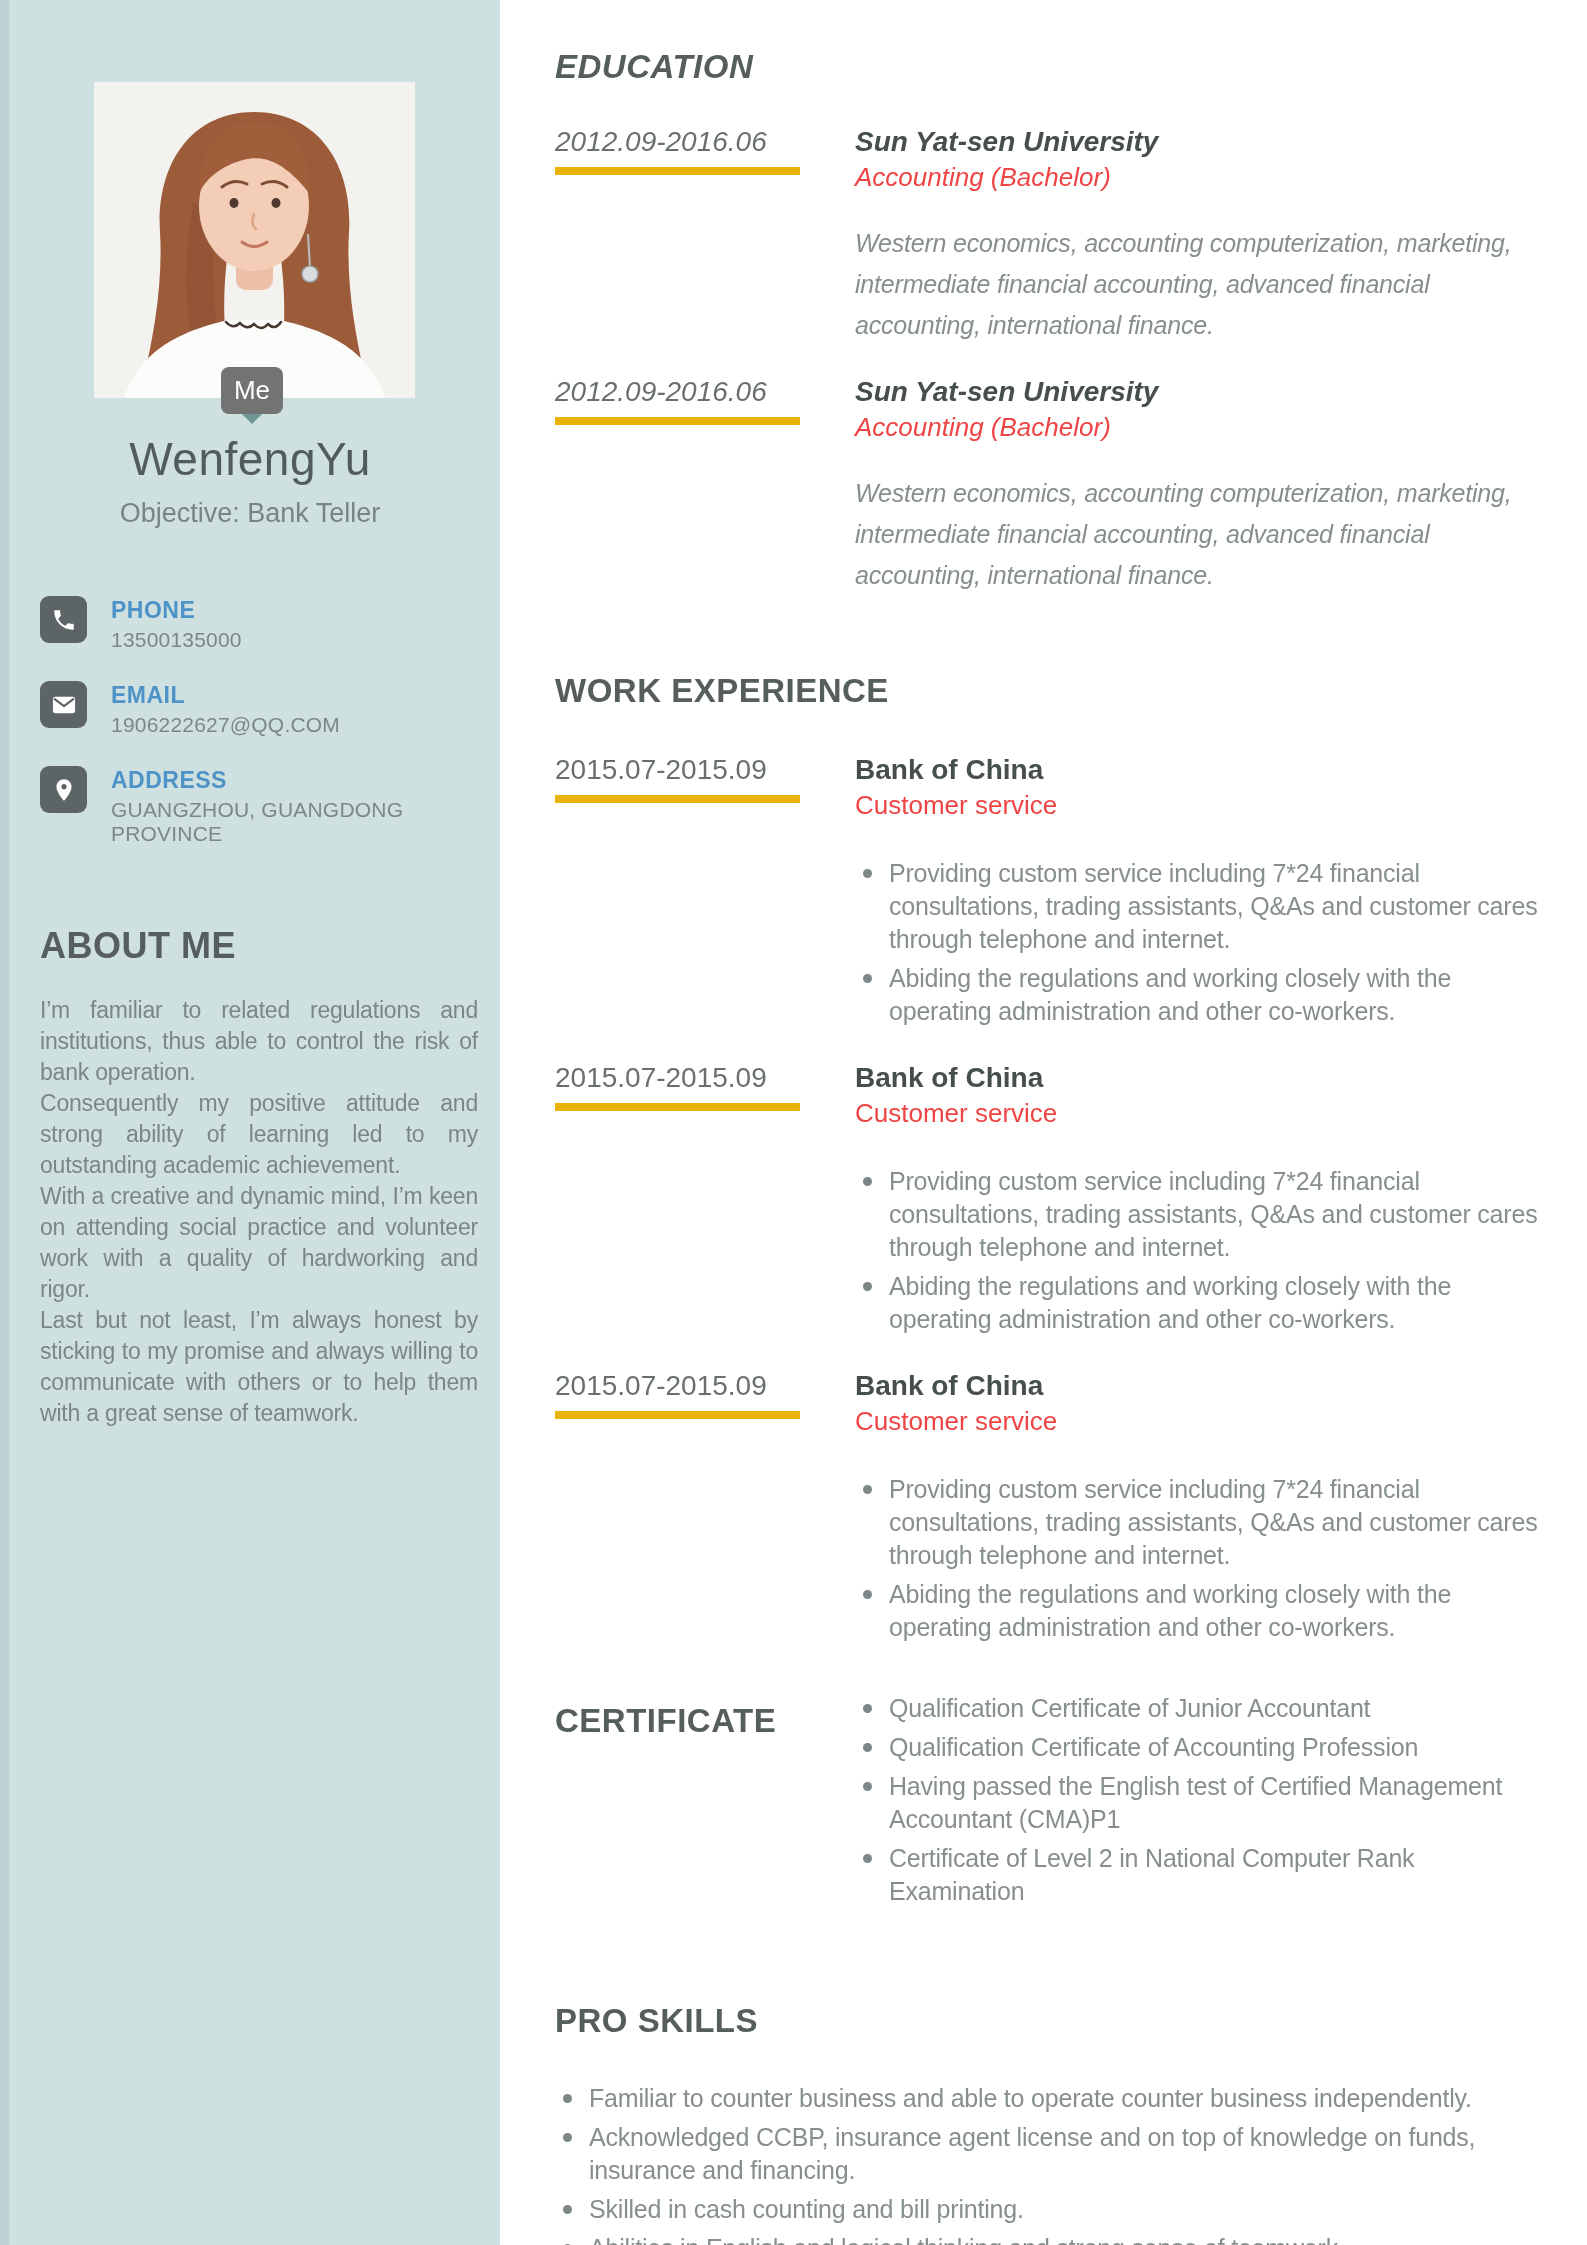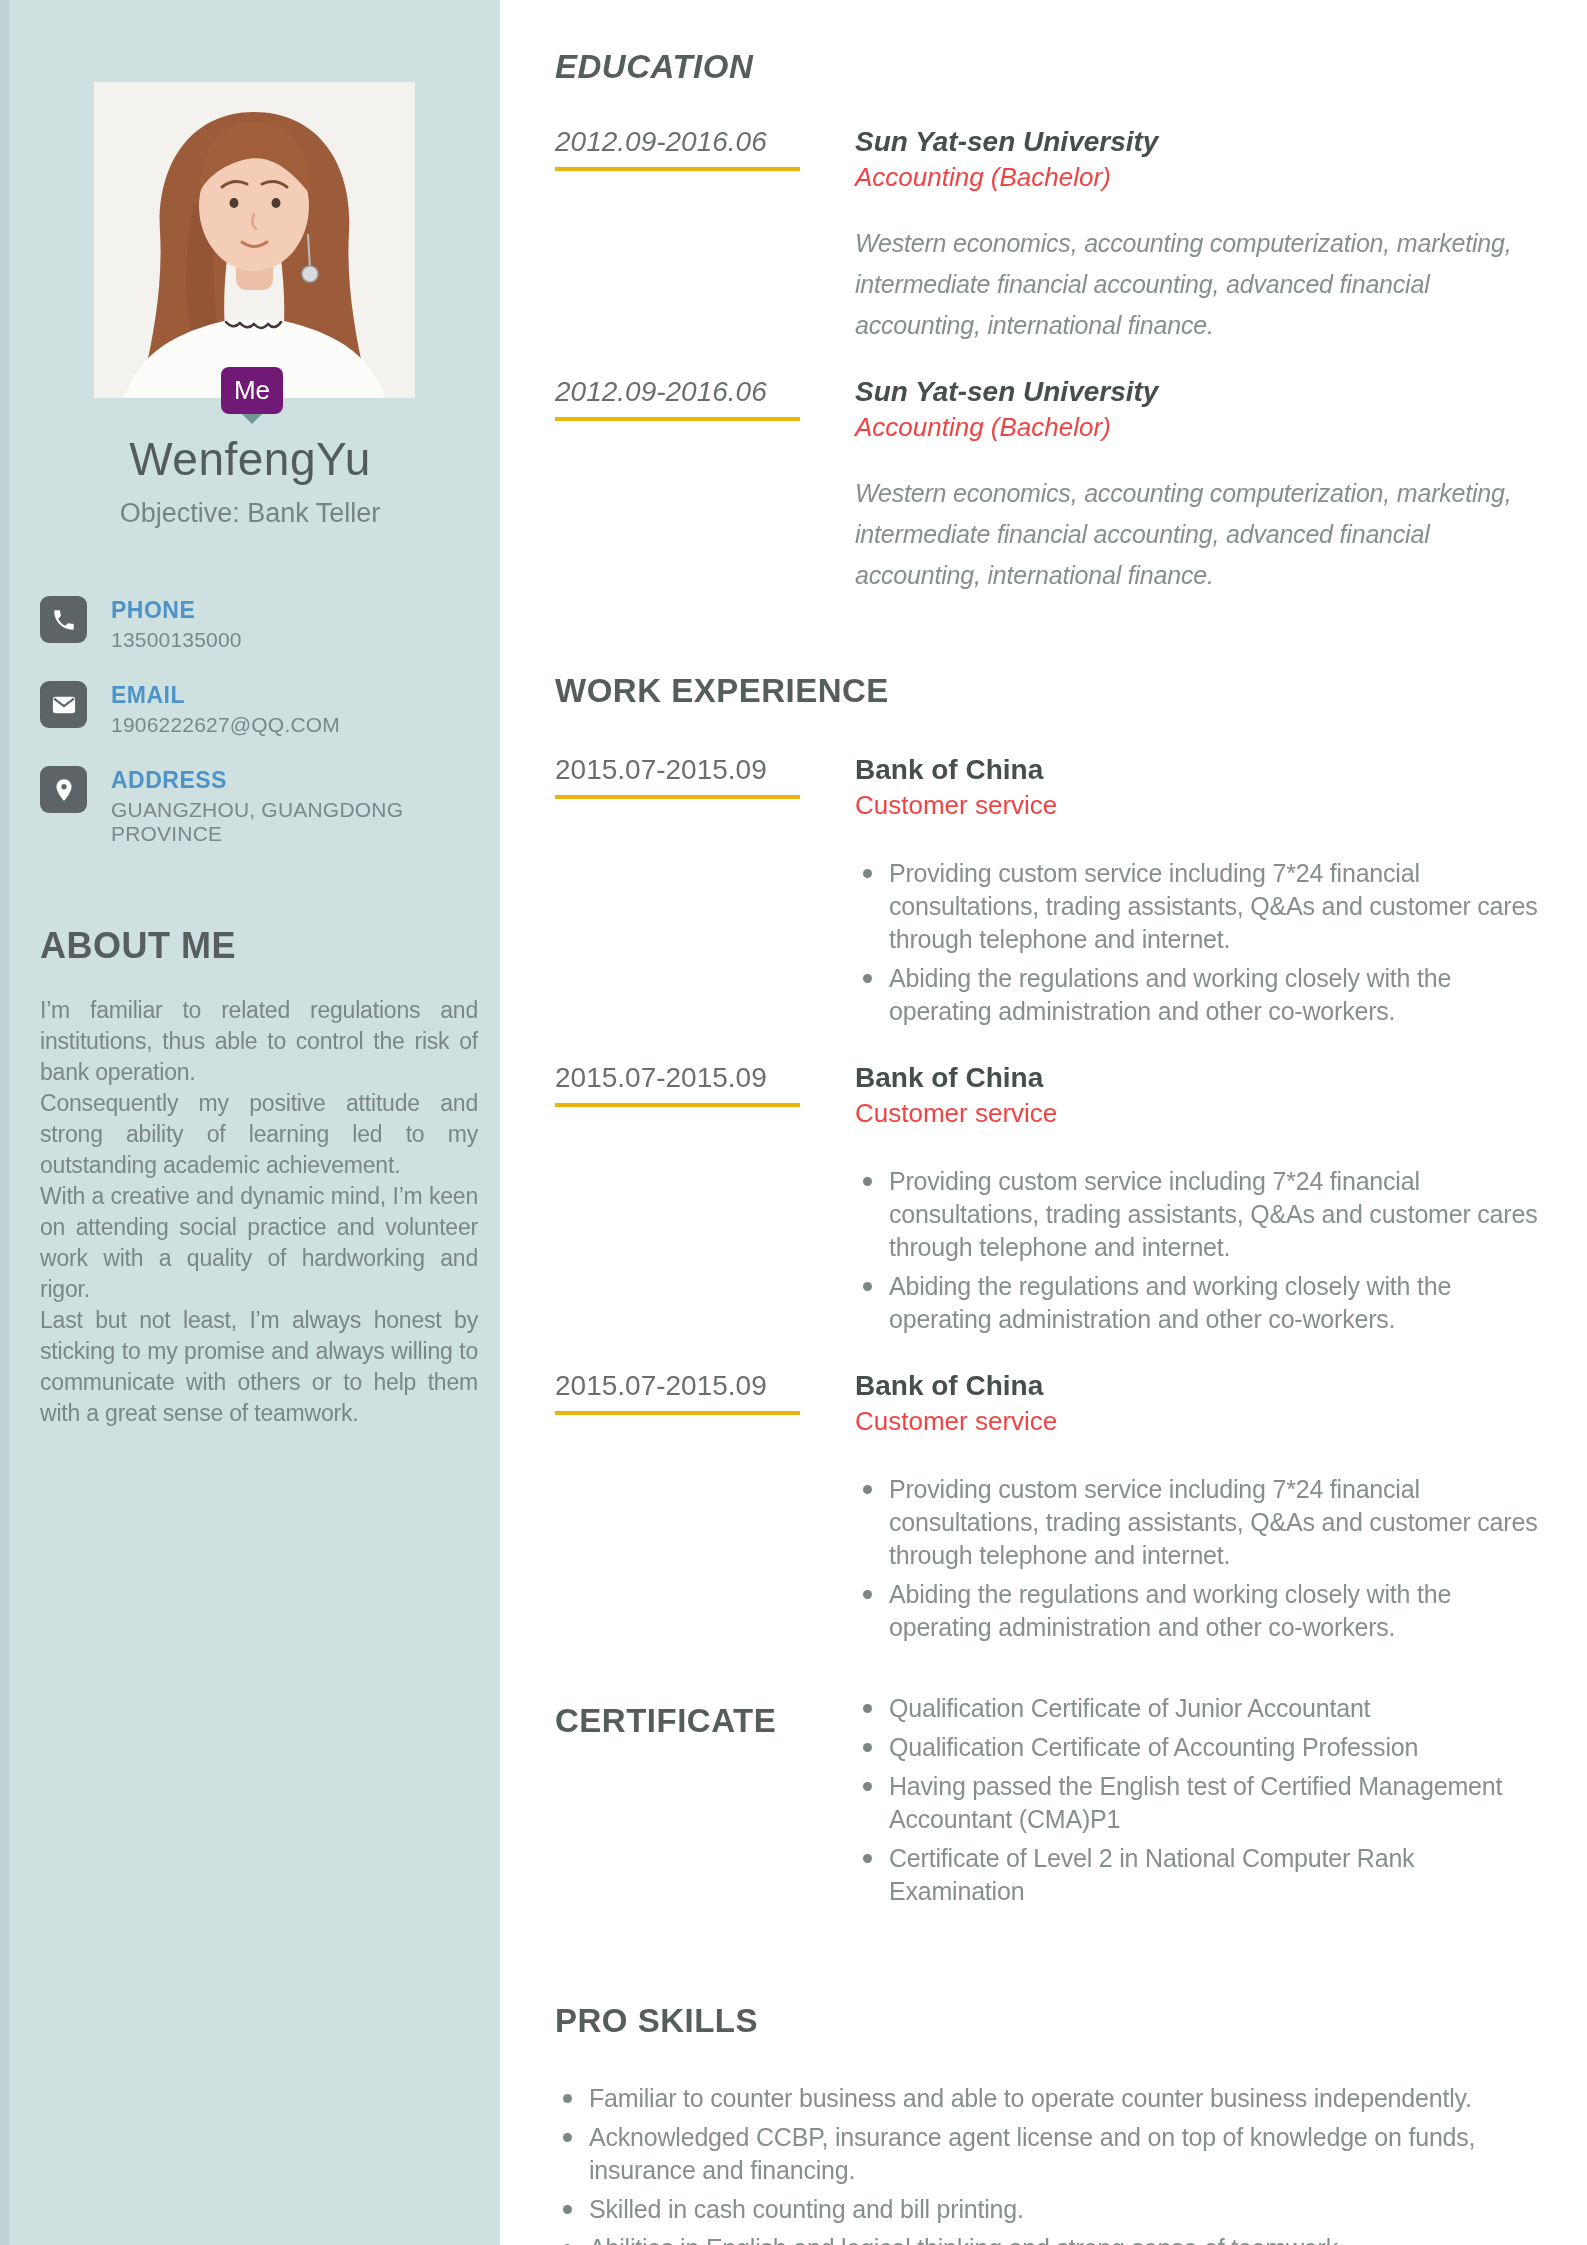--- a/index.html
+++ b/index.html
@@ -7,21 +7,21 @@
   .page { position: relative; width: 1587px; height: 2245px; background: #ffffff; overflow: hidden; }
 
   
   .sidebar { position: absolute; left: 0; top: 0; width: 500px; height: 100%; background: #cfe0e1; }
   .sidebar::before { content:""; position:absolute; left:0; top:0; width:9px; height:100%; background: rgba(90,120,122,0.12); }
 
   .photo { position: absolute; left: 94px; top: 82px; width: 321px; height: 316px; overflow: hidden; background: #f4f2ef; }
   .photo svg { display: block; }
 
   .me-badge { position: absolute; left: 221px; top: 367px; width: 62px; height: 47px;
-    background: #701a75; border-radius: 8px; color: #ffffff; font-size: 26px;
+    background: #737373; border-radius: 8px; color: #ffffff; font-size: 26px;
     display: flex; align-items: center; justify-content: center; }
   .me-badge::after { content:""; position: absolute; top: 100%; left: 50%; margin-left: -10px;
     border: 10px solid transparent; border-top-color: #6f9595; }
 
   .name { position: absolute; left: 0; top: 432px; width: 100%; margin: 0; text-align: center;
     font-size: 46px; font-weight: 400; color: #535c5c; letter-spacing: 0.5px; }
   .objective { position: absolute; left: 0; top: 498px; width: 100%; text-align: center;
     font-size: 27px; color: #788484; }
 
   .contact { position: absolute; left: 40px; top: 596px; width: 430px; }
@@ -39,21 +39,21 @@
     color: #7b8686; letter-spacing: -0.2px; }
 
   
   .main { position: absolute; left: 500px; top: 0; width: 1087px; height: 100%;
     padding: 0 32px 0 55px; }
   .sec-heading { margin: 0; font-size: 33px; font-weight: bold; color: #565d5d; letter-spacing: 0.5px; }
 
   .sec-education { padding-top: 48px; font-style: italic; }
   .entry { display: grid; grid-template-columns: 245px 1fr; column-gap: 55px; margin-top: 40px; }
   .entry + .entry { margin-top: 30px; }
-  .date { font-size: 28px; color: #696f6f; padding-bottom: 9px; border-bottom: 4px solid #eab308; height: fit-content; }
+  .date { font-size: 28px; color: #696f6f; padding-bottom: 9px; border-bottom: 8px solid #eab308; height: fit-content; }
   .entry-title { margin: 0; font-size: 28px; font-weight: bold; color: #474e4e; }
   .entry-sub { font-size: 26px; color: #ef4444; margin-top: 4px; }
   .entry-desc { margin: 30px 0 0 0; font-size: 25px; line-height: 41px; color: #868e8e; letter-spacing: -0.2px; }
 
   .sec-work { padding-top: 76px; }
   .sec-work .entry { margin-top: 44px; }
   .sec-work .entry + .entry { margin-top: 28px; }
 
   ul.bullets { list-style: none; margin: 36px 0 0 0; padding: 0; }
   ul.bullets li { position: relative; padding-left: 34px; margin-bottom: 6px;

